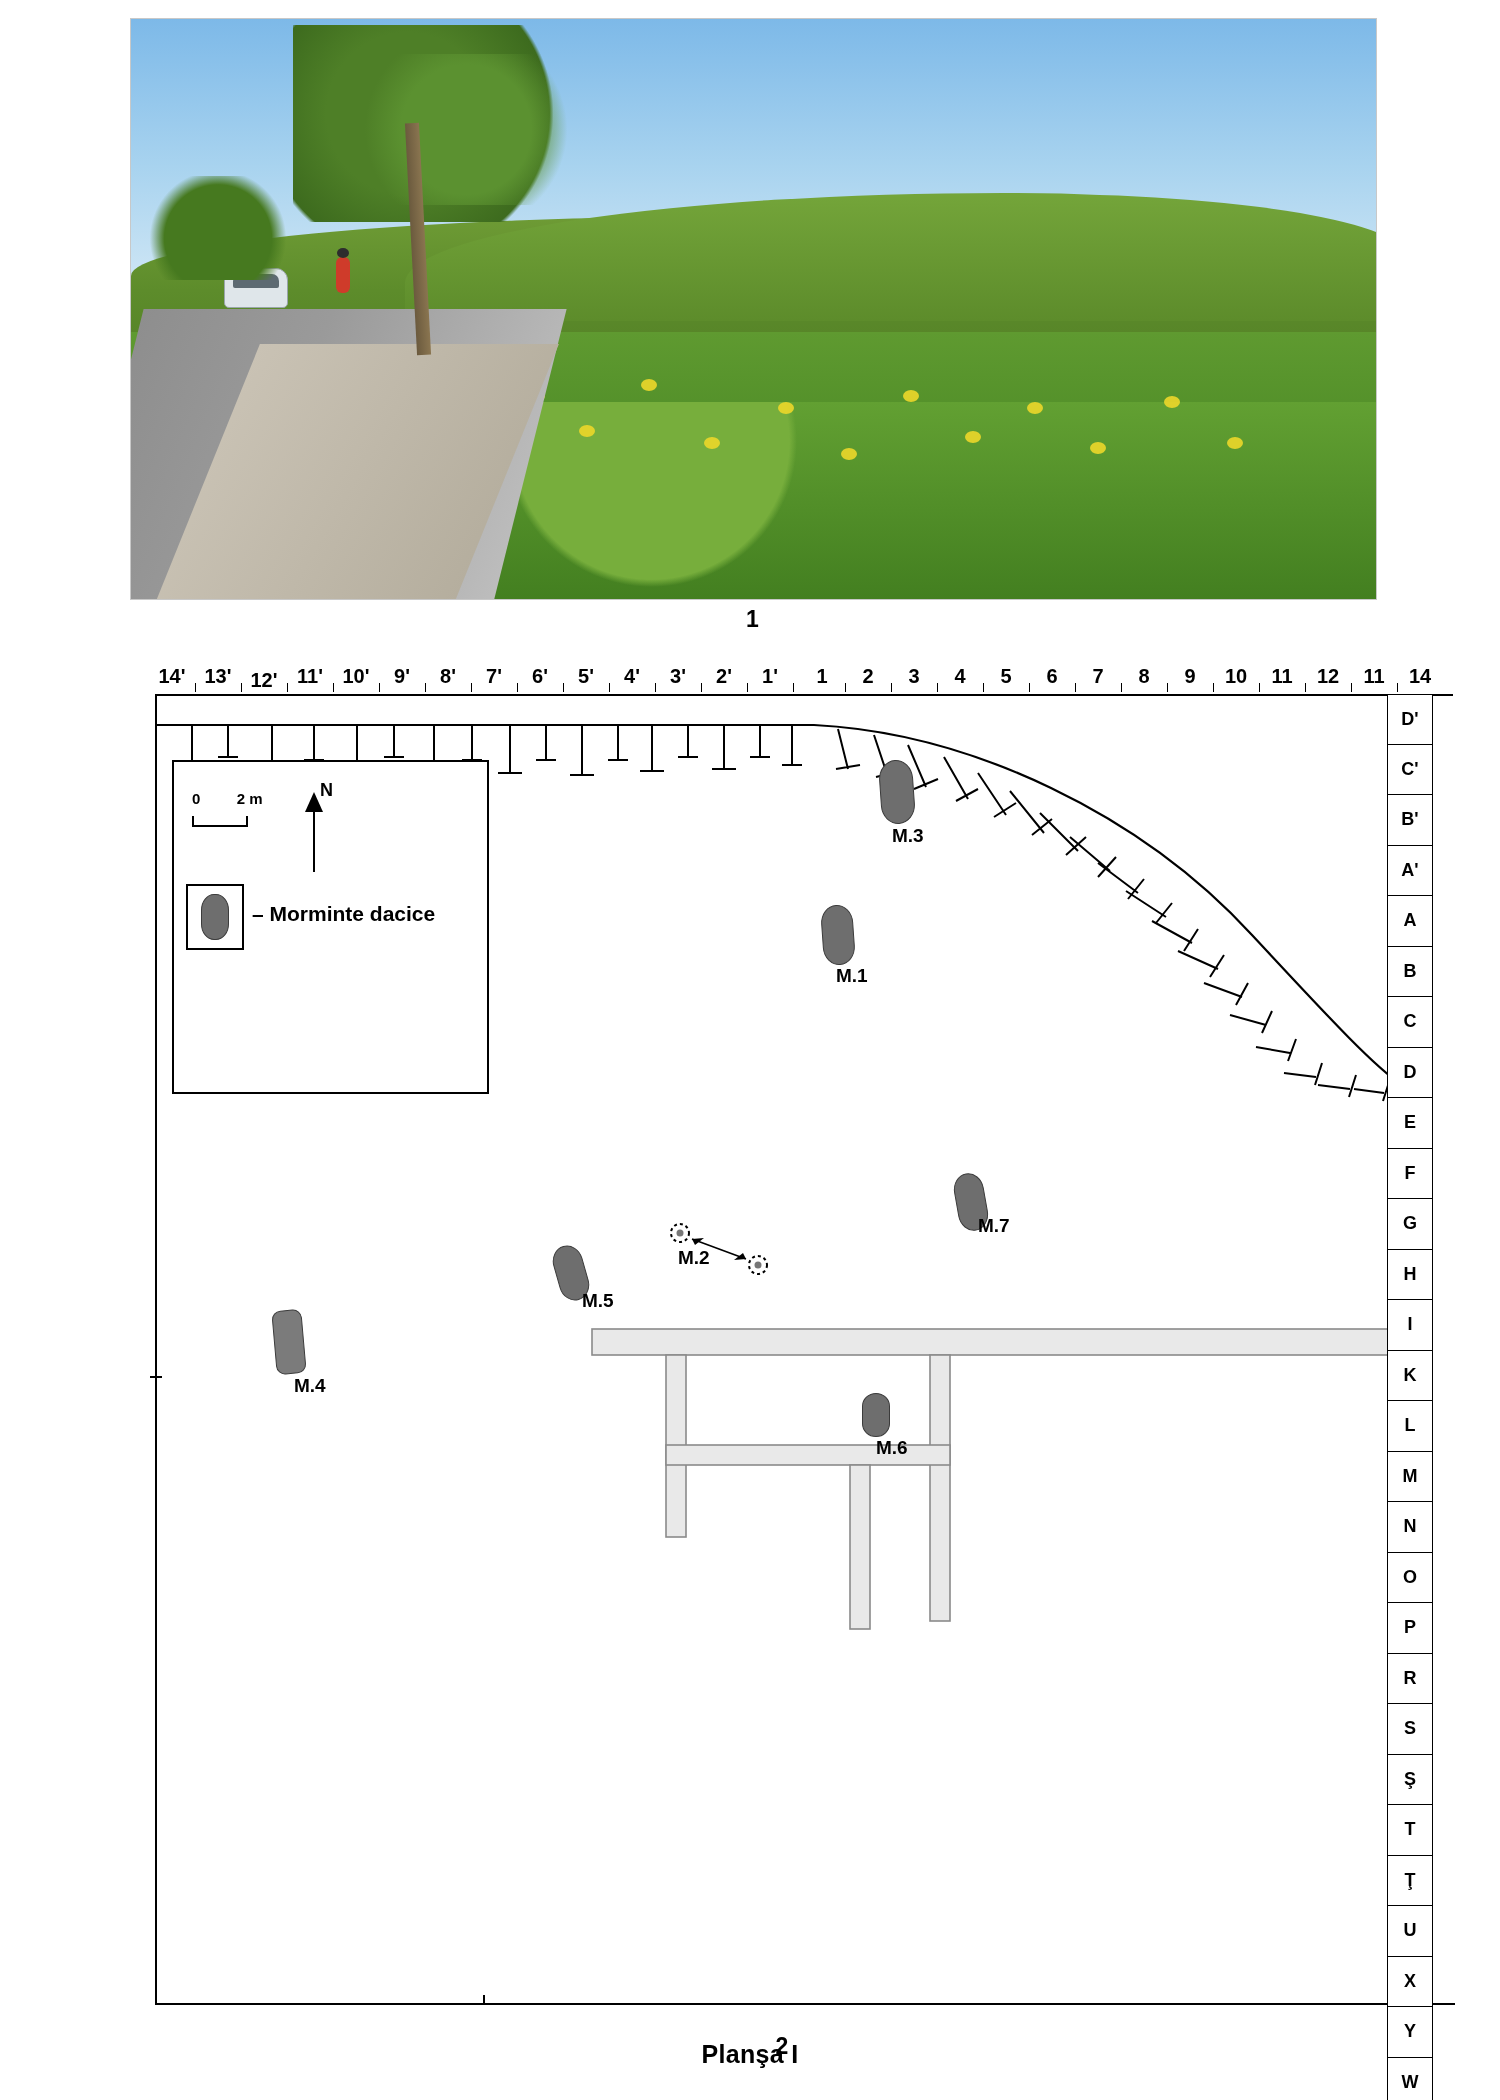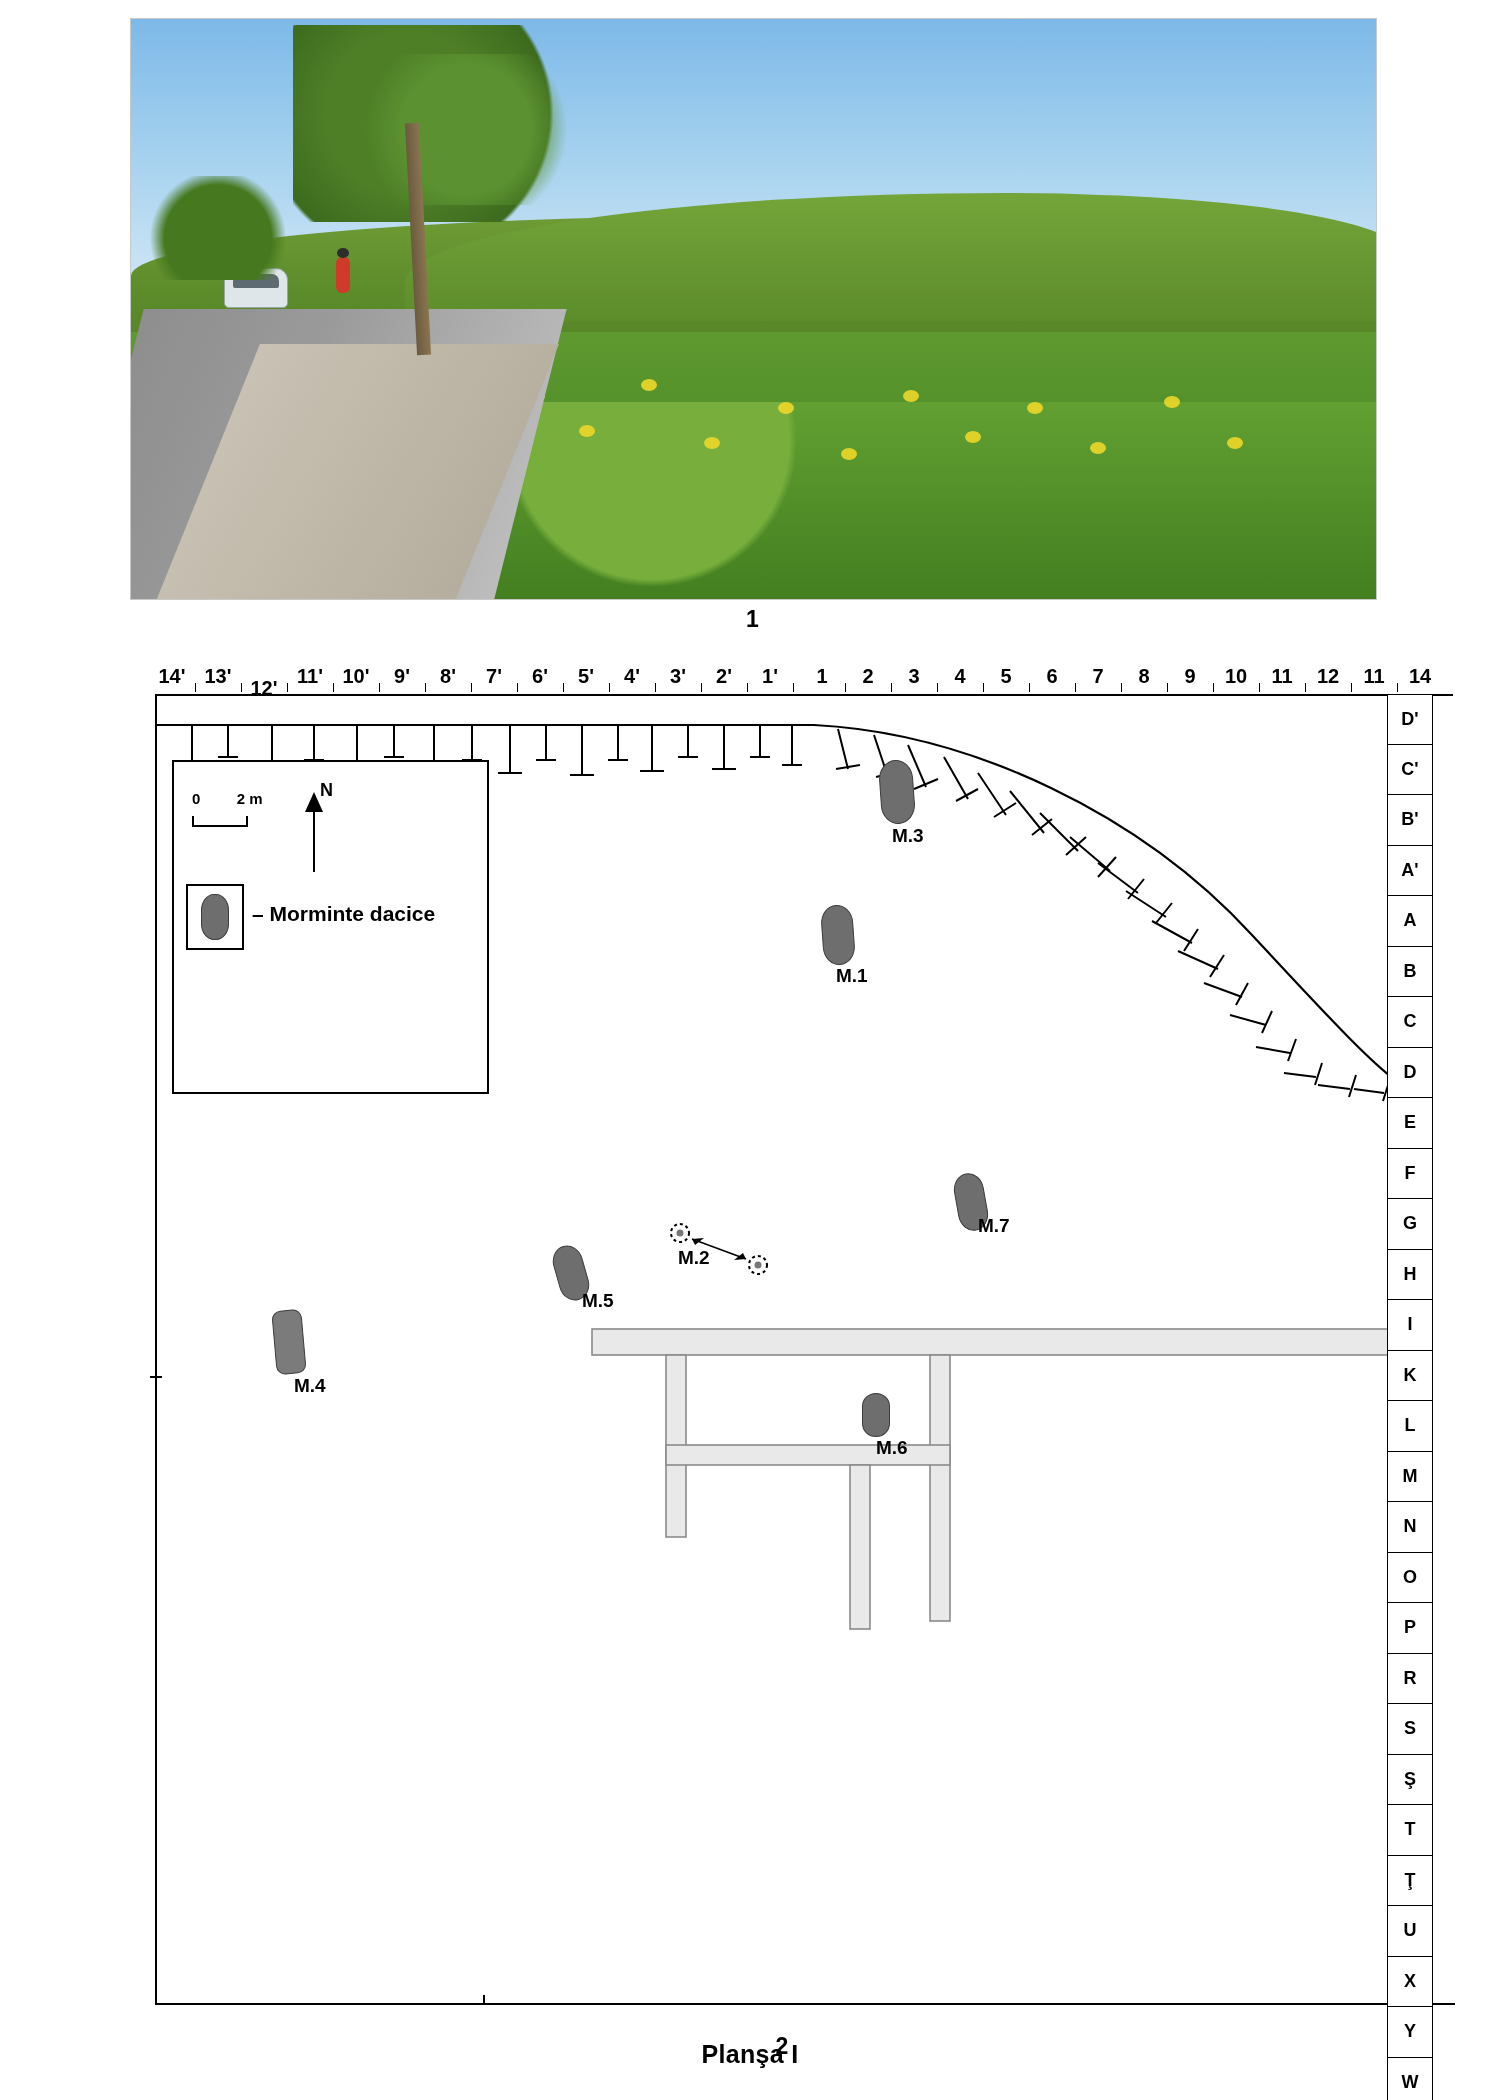--- a/index.html
+++ b/index.html
@@ -142,21 +142,21 @@
 
 <div id="plan-figure">
   <div id="plan-box">
 
     <div class="top-rule"></div>
     <div class="plan-frame"></div>
 
     <div id="top-axis">
       <span class="tick-label" style="left:40px;top:0">14'</span>
       <span class="tick-label" style="left:86px;top:0">13'</span>
-      <span class="tick-label" style="left:132px;top:12px">12'</span>
+      <span class="tick-label" style="left:132px;top:4px">12'</span>
       <span class="tick-label" style="left:178px;top:0">11'</span>
       <span class="tick-label" style="left:224px;top:0">10'</span>
       <span class="tick-label" style="left:270px;top:0">9'</span>
       <span class="tick-label" style="left:316px;top:0">8'</span>
       <span class="tick-label" style="left:362px;top:0">7'</span>
       <span class="tick-label" style="left:408px;top:0">6'</span>
       <span class="tick-label" style="left:454px;top:0">5'</span>
       <span class="tick-label" style="left:500px;top:0">4'</span>
       <span class="tick-label" style="left:546px;top:0">3'</span>
       <span class="tick-label" style="left:592px;top:0">2'</span>

